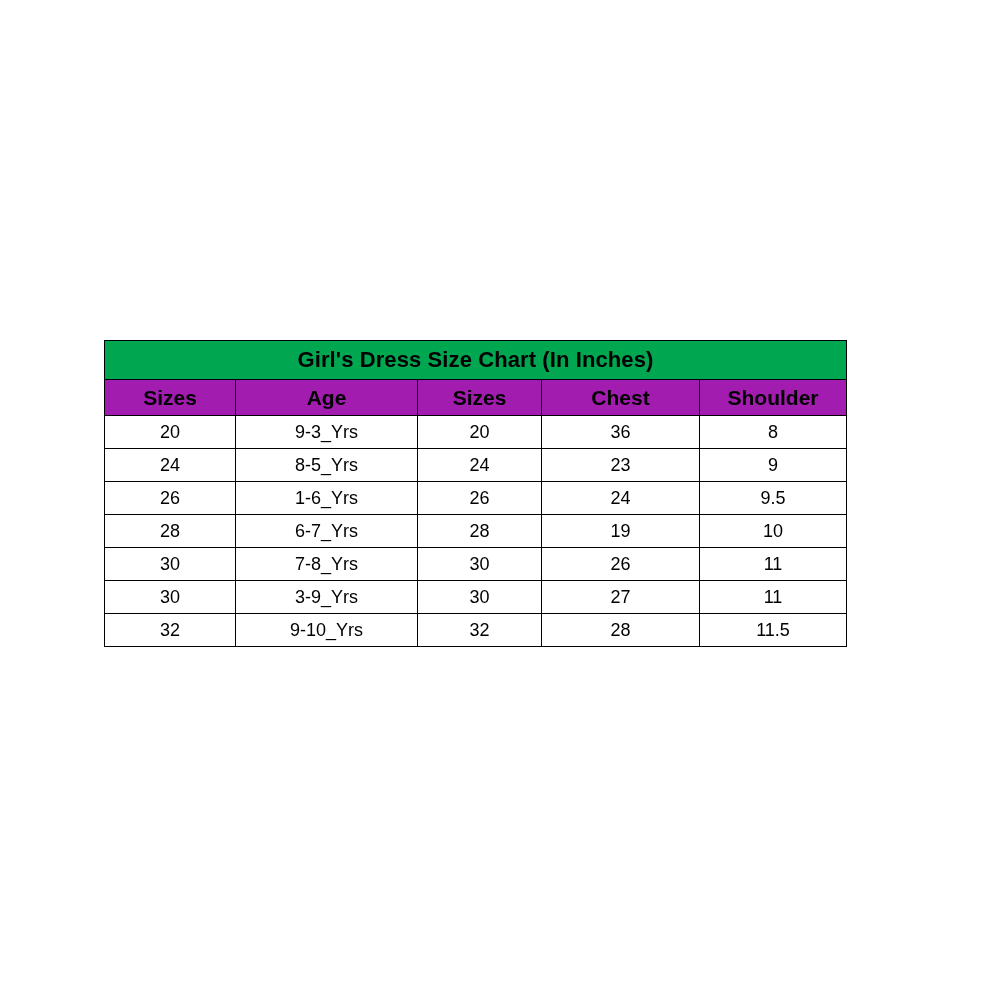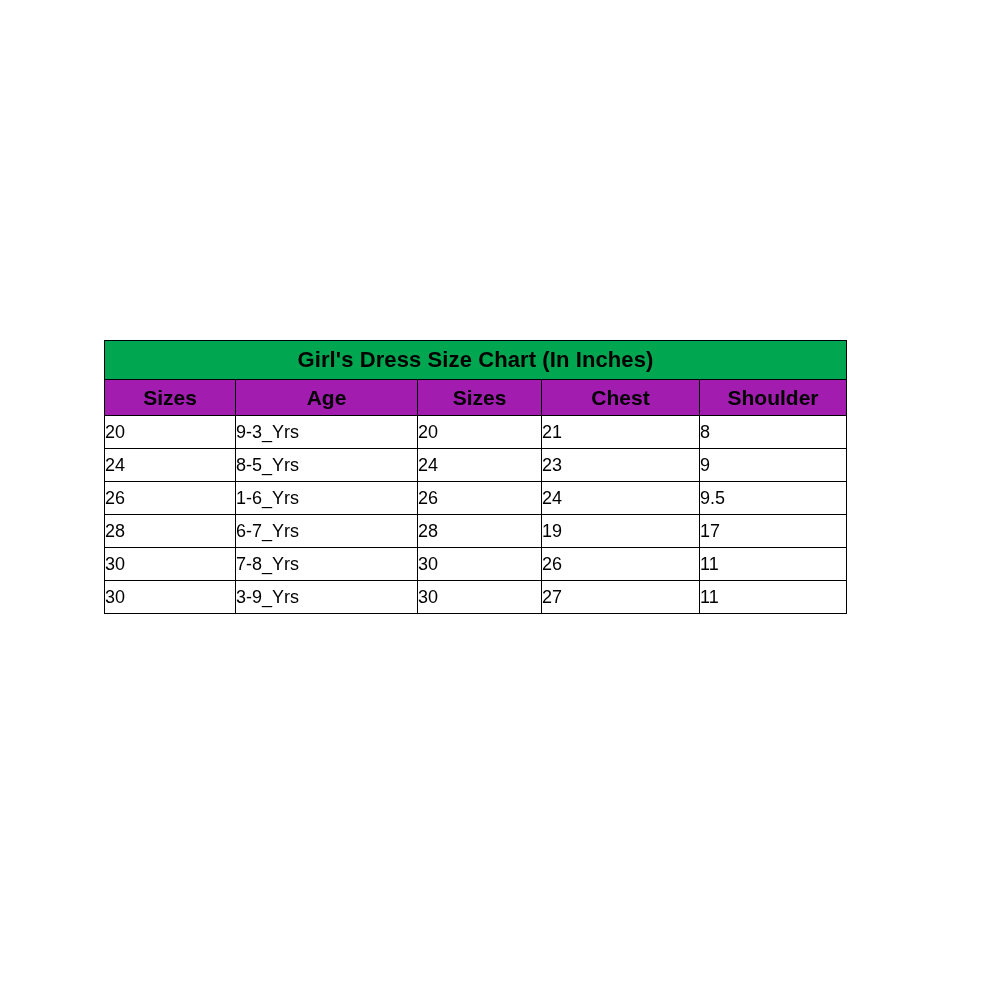--- a/index.html
+++ b/index.html
@@ -48,21 +48,21 @@
     text-align: center;
     padding-left: 8px;
     height: 35px;
     line-height: 35px;
     white-space: nowrap;
   }
   .data-cell {
     background: #ffffff;
     color: #000000;
     font-size: 18px;
-    text-align: left;
+    text-align: center;
     height: 32px;
     line-height: 32px;
   }
   
   col.c-size { width: 131px; }
   col.c-age { width: 182px; }
   col.c-length { width: 124px; }
   col.c-chest { width: 158px; }
   col.c-shoulder { width: 147px; }
 </style>
@@ -86,21 +86,21 @@
         <td class="head-cell">Sizes</td>
         <td class="head-cell">Age</td>
         <td class="head-cell">Sizes</td>
         <td class="head-cell">Chest</td>
         <td class="head-cell">Shoulder</td>
       </tr>
       <tr>
         <td class="data-cell">20</td>
         <td class="data-cell">9-3_Yrs</td>
         <td class="data-cell">20</td>
-        <td class="data-cell">21</td>
+        <td class="data-cell">36</td>
         <td class="data-cell">8</td>
       </tr>
       <tr>
         <td class="data-cell">24</td>
         <td class="data-cell">8-5_Yrs</td>
         <td class="data-cell">24</td>
         <td class="data-cell">23</td>
         <td class="data-cell">9</td>
       </tr>
       <tr>
@@ -108,31 +108,38 @@
         <td class="data-cell">1-6_Yrs</td>
         <td class="data-cell">26</td>
         <td class="data-cell">24</td>
         <td class="data-cell">9.5</td>
       </tr>
       <tr>
         <td class="data-cell">28</td>
         <td class="data-cell">6-7_Yrs</td>
         <td class="data-cell">28</td>
         <td class="data-cell">19</td>
-        <td class="data-cell">17</td>
+        <td class="data-cell">10</td>
       </tr>
       <tr>
         <td class="data-cell">30</td>
         <td class="data-cell">7-8_Yrs</td>
         <td class="data-cell">30</td>
         <td class="data-cell">26</td>
         <td class="data-cell">11</td>
       </tr>
       <tr>
         <td class="data-cell">30</td>
         <td class="data-cell">3-9_Yrs</td>
         <td class="data-cell">30</td>
         <td class="data-cell">27</td>
         <td class="data-cell">11</td>
       </tr>
+      <tr>
+        <td class="data-cell">32</td>
+        <td class="data-cell">9-10_Yrs</td>
+        <td class="data-cell">32</td>
+        <td class="data-cell">28</td>
+        <td class="data-cell">11.5</td>
+      </tr>
     </tbody>
   </table>
 </div>
 
 </body></html>

